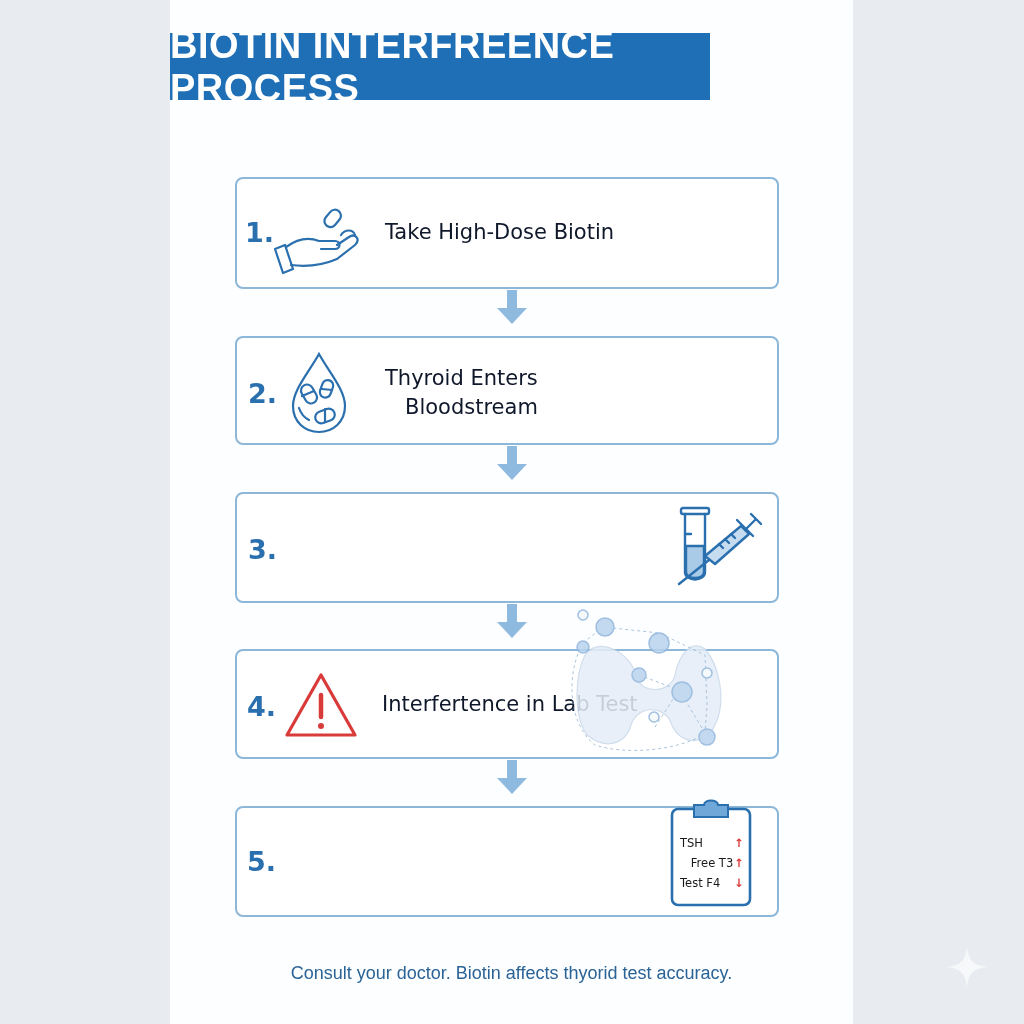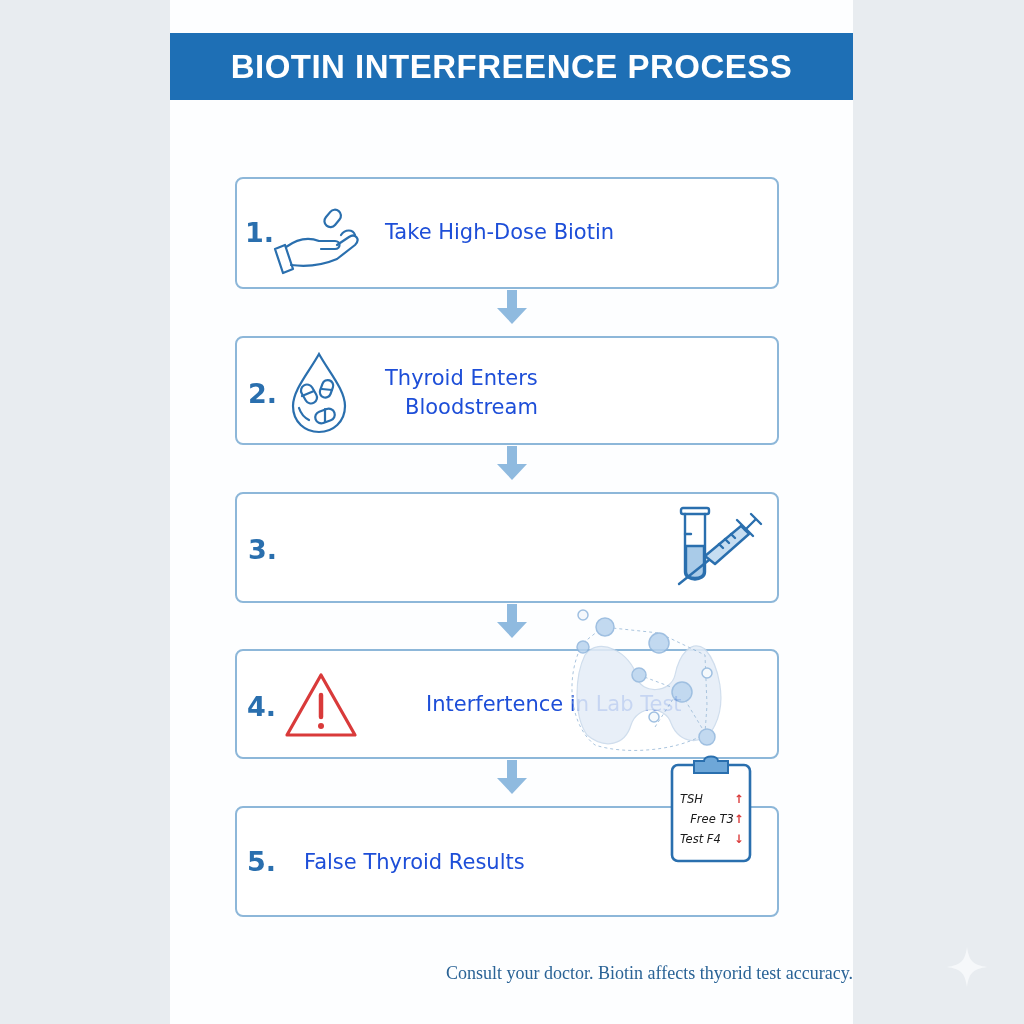--- a/index.html
+++ b/index.html
@@ -1,24 +1,24 @@
 <!DOCTYPE html>
 <html><head>
 <meta charset="utf-8">
 <style>
   html, body { margin:0; padding:0; }
   body { width:1024px; height:1024px; background:#e8ecf0; position:relative; overflow:hidden; font-family:"DejaVu Sans", sans-serif; }
   .panel { position:absolute; left:170px; top:0; width:683px; height:1024px; background:#fdfeff; }
-  .header { position:absolute; left:170px; top:33px; width:683px; height:67px; background:#1e6fb5; color:#fff; display:flex; align-items:center; justify-content:center; font-family:"Liberation Sans", sans-serif; font-weight:bold; font-size:33px; letter-spacing:0.5px; }
+  .header { position:absolute; left:170px; top:33px; width:540px; height:67px; background:#1e6fb5; color:#fff; display:flex; align-items:center; justify-content:center; font-family:"Liberation Sans", sans-serif; font-weight:bold; font-size:38px; letter-spacing:0.5px; }
   .card { position:absolute; left:235px; width:544px; border:2.5px solid #8db7d9; border-radius:8px; background:#fff; box-sizing:border-box; }
   .num { position:absolute; font-family:"DejaVu Sans", sans-serif; font-weight:bold; font-size:27px; color:#2a6fae; }
-  .label { position:absolute; font-family:"DejaVu Sans", sans-serif; font-size:21px; color:#1d4ed8; line-height:29px; }
+  .label { position:absolute; font-family:"DejaVu Sans", sans-serif; font-size:21px; color:#0f172a; line-height:29px; }
   .arrow { position:absolute; left:497px; width:30px; height:38px; }
   .icon { position:absolute; }
-  .footer { position:absolute; left:170px; width:683px; top:963px; text-align:right; color:#2a6396; font-size:18px; font-family:Liberation Serif, serif; }
+  .footer { position:absolute; left:170px; width:683px; top:963px; text-align:center; color:#2a6396; font-size:18px; font-family:Liberation Sans, sans-serif; }
   .sparkle { position:absolute; left:945px; top:945px; width:44px; height:44px; }
 </style>
 </head>
 <body>
 
 <div class="panel"></div>
 <div class="header">BIOTIN INTERFREENCE PROCESS</div>
 
 <div class="card" style="top:177px;height:112px;">
   <span class="num" style="left:8px;top:38px;">1.</span>
@@ -87,21 +87,21 @@
     <polygon points="0,18 30,18 15,34" fill="#8fbadf"></polygon>
 </svg>
 
 <div class="card" style="top:649px;height:110px;">
   <span class="num" style="left:10px;top:40px;">4.</span>
   <svg class="icon" style="left:46px;top:20px;" width="76" height="70" viewBox="0 0 76 70">
     <path d="M38 4 L72 64 L4 64 Z" fill="none" stroke="#d93a3a" stroke-width="3.2" stroke-linejoin="round"></path>
     <line x1="38" y1="24" x2="38" y2="46" stroke="#d93a3a" stroke-width="4.5" stroke-linecap="round"></line>
     <circle cx="38" cy="55" r="3" fill="#d93a3a"></circle>
   </svg>
-  <span class="label" style="left:145px;top:39px;margin-left:44px;">Interfertence in Lab Test</span>
+  <span class="label" style="left:145px;top:39px;">Interfertence in Lab Test</span>
 </div>
 
 <svg class="icon" style="left:555px;top:605px;" width="180" height="150" viewBox="0 0 180 150">
   <g opacity="0.85">
     <path d="M30 50 C20 70 18 110 32 130 C50 145 70 140 76 120 C82 100 110 100 116 118 C124 140 150 142 160 120 C172 96 164 60 150 44 C136 34 124 50 120 70 C116 88 86 90 82 72 C76 48 44 30 30 50 Z" fill="#e4edf7" stroke="#c8d8ea" stroke-width="1.2"></path>
     <g fill="none" stroke="#9bbad8" stroke-width="1" stroke-dasharray="3 3">
       <path d="M28 38 L48 22 L104 28 L150 50 L152 100 L150 128"></path>
       <path d="M28 38 C10 70 14 120 40 140 C70 150 120 146 148 130"></path>
       <path d="M84 70 L124 85 L150 128"></path>
       <path d="M100 122 L124 85"></path>
@@ -120,24 +120,23 @@
   </g>
 </svg>
 
 <svg class="arrow" style="top:760px;" viewBox="0 0 30 38">
   <rect x="10" y="0" width="10" height="20" fill="#8fbadf"></rect>
     <polygon points="0,18 30,18 15,34" fill="#8fbadf"></polygon>
 </svg>
 
 <div class="card" style="top:806px;height:111px;">
   <span class="num" style="left:10px;top:38px;">5.</span>
-  <span class="label" style="left:67px;top:40px;">False Thyroid Results</span>
 </div>
 
-<div class="icon" style="left:670px;top:753px;width:98px;height:110px;font-style:italic;">
+<div class="icon" style="left:670px;top:797px;width:98px;height:110px;">
   <svg width="82" height="110" viewBox="0 0 82 110" style="position:absolute;left:0;top:0;">
     <rect x="2" y="12" width="78" height="96" rx="6" fill="#fff" stroke="#2a6fae" stroke-width="2.6"></rect>
     <path d="M24 14 L24 8 L34 8 C34 2 48 2 48 8 L58 8 L58 20 L24 20 Z" fill="#6ea7d8" stroke="#2a6fae" stroke-width="2"></path>
   </svg>
   <div style="position:absolute;left:10px;top:36px;font-size:11.5px;color:#1a1a1a;line-height:20px;">
     <div style="position:relative;width:64px;">
       <span>TSH</span>
       <span style="position:absolute;right:0;color:#d93a3a;font-weight:bold;">↑</span>
     </div>
     <div style="position:relative;width:64px;text-align:center;">

